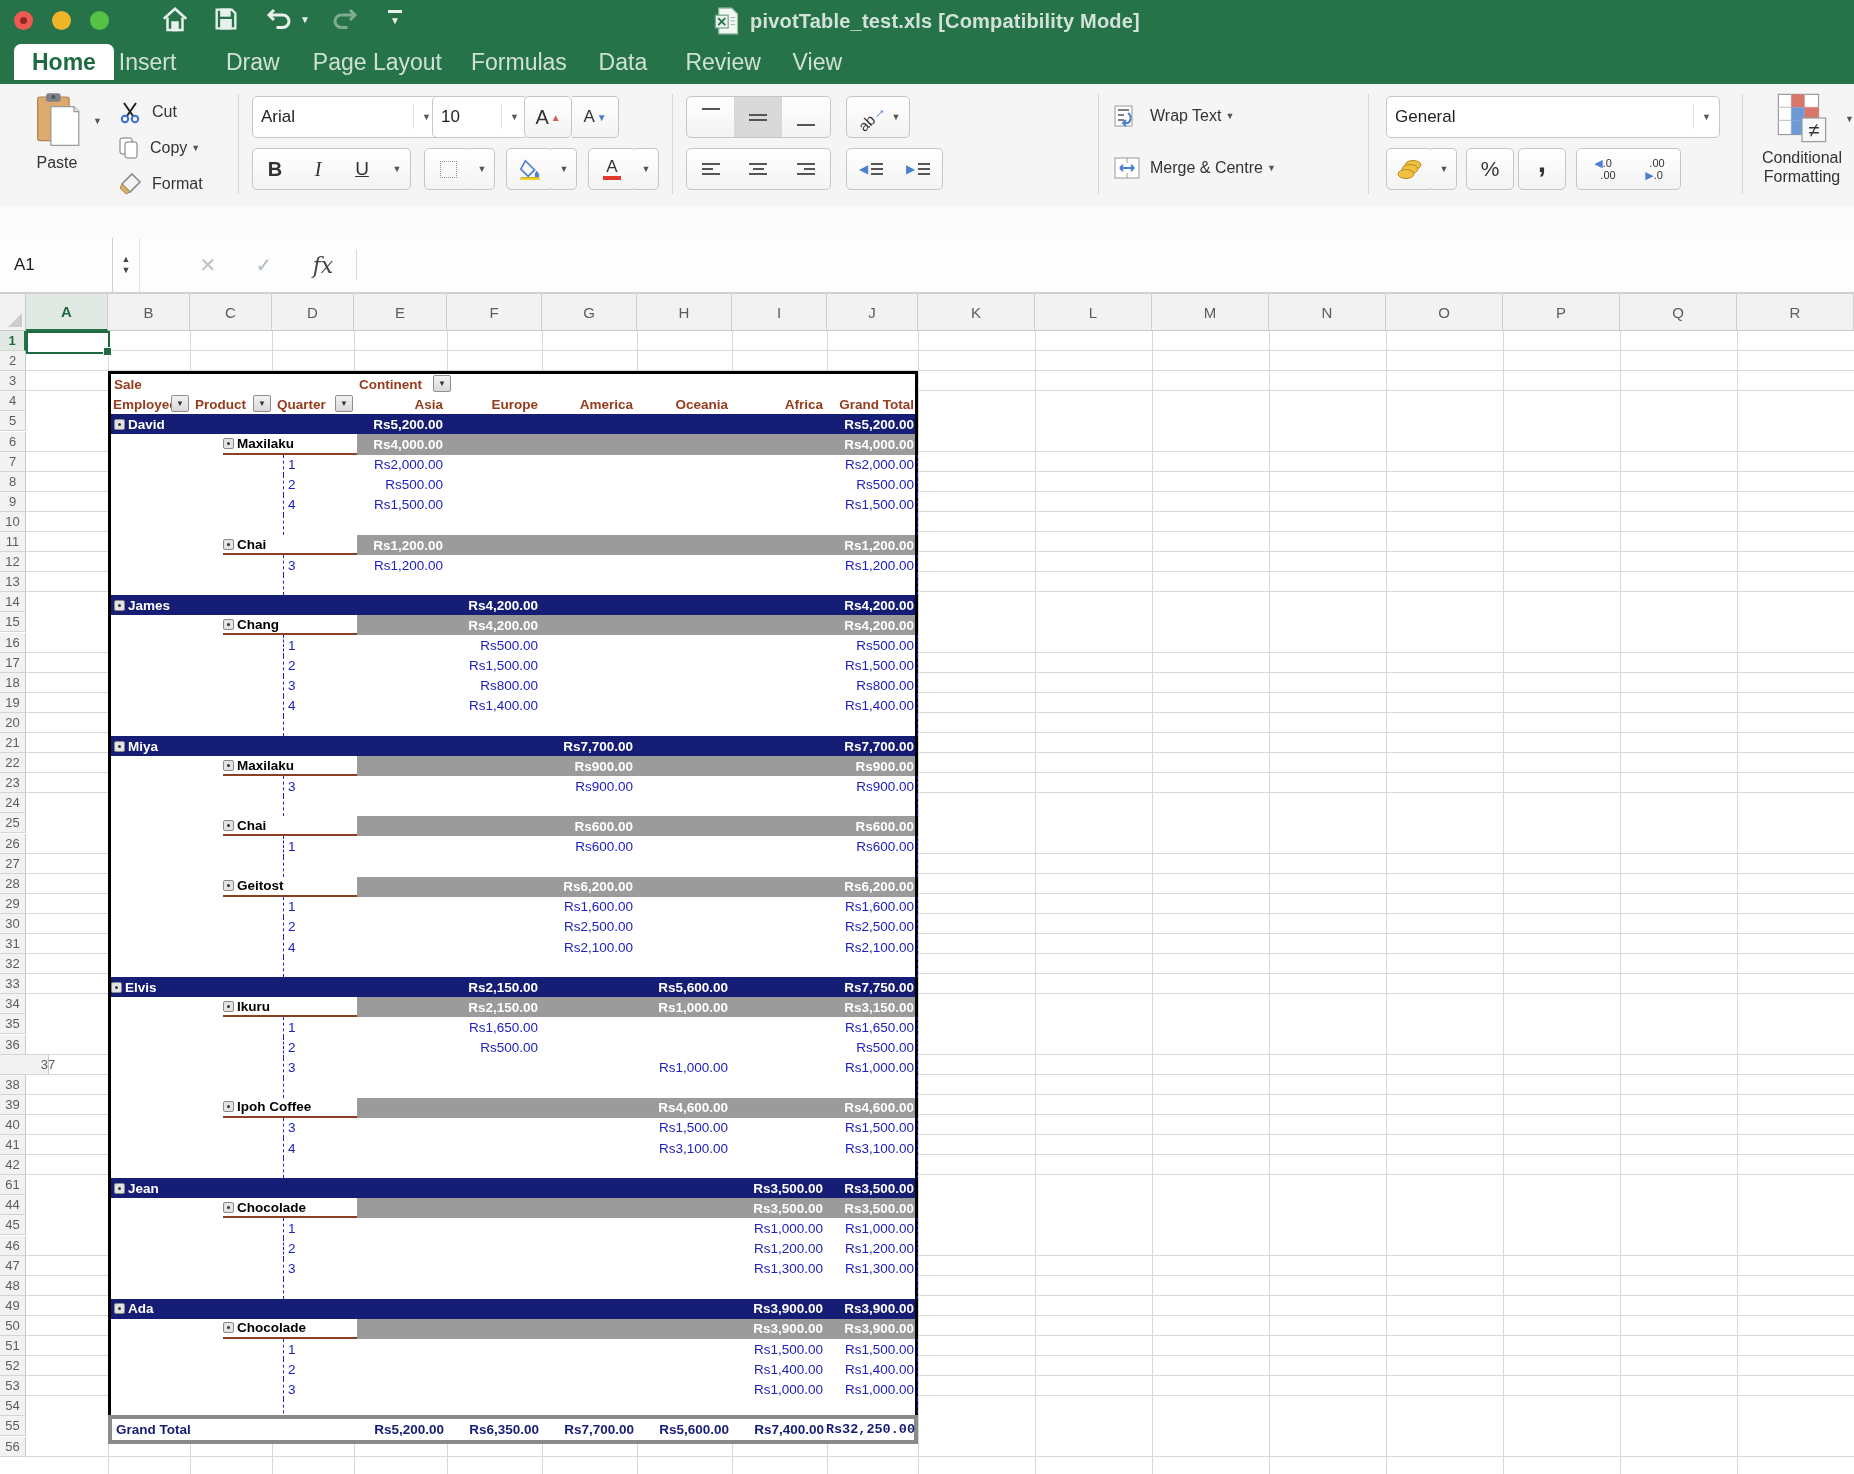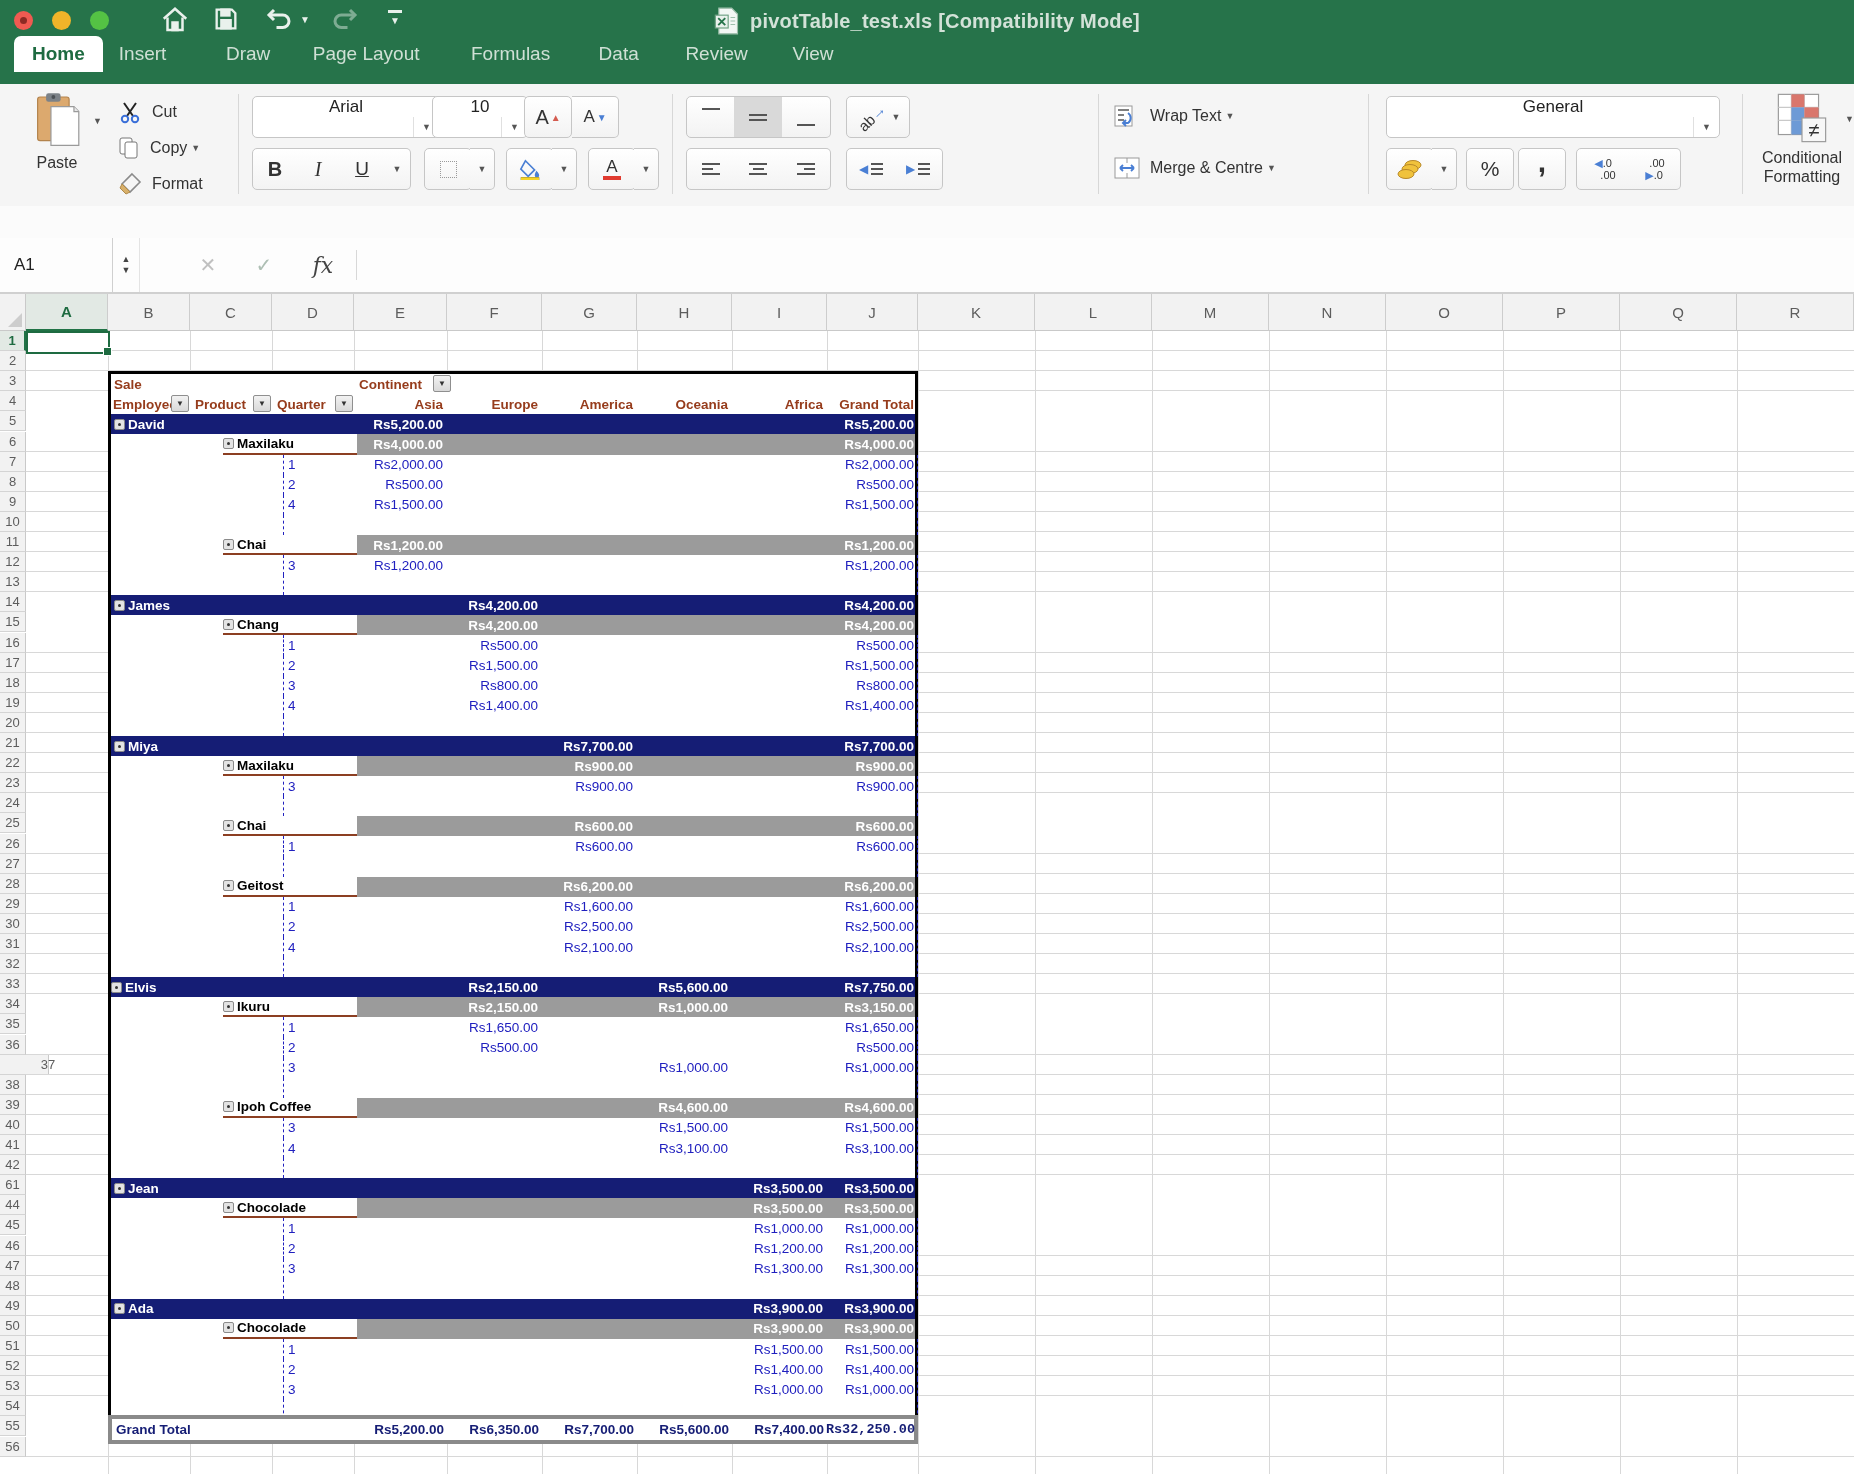--- a/index.html
+++ b/index.html
@@ -11,33 +11,33 @@
   #t-close{left:14px;background:#f05a51;}
   #t-close:after{content:"";position:absolute;left:6px;top:6px;width:7px;height:7px;border-radius:50%;background:#8d2a24;}
   #t-min{left:52px;background:#f0b429;}
   #t-max{left:90px;background:#54c244;}
   .tb-icon{position:absolute;top:5px;color:#e9f1ec;}
   #doc-title{position:absolute;left:0;right:0;top:0;height:42px;display:flex;align-items:center;justify-content:center;
              color:#d3e2d8;font-size:20px;font-weight:bold;letter-spacing:.2px;}
   #doc-title svg{margin-right:10px;}
   
   #tabrow{position:absolute;left:0;top:42px;width:100%;height:42px;background:#26734a;}
-  .rtab{position:absolute;bottom:12px;height:36px;display:flex;align-items:center;padding:0 18px;
-        color:#cfe0d5;font-size:19px;cursor:default;}
+  .rtab{position:absolute;bottom:4px;height:36px;display:flex;align-items:center;padding:0 18px;
+        color:#cfe0d5;font-size:23px;cursor:default;}
   .rtab.active{background:#fff;border-radius:7px 7px 0 0;color:#1e6b41;font-weight:bold;}
   
   #ribbon{position:absolute;left:0;top:84px;width:100%;height:122px;background:#f5f5f5;border-bottom:1px solid #d4d4d4;}
   .rsep{position:absolute;top:10px;width:1px;height:100px;background:#d7d7d7;}
   .rlabel{color:#333;font-size:16px;}
   .mbtn{background:linear-gradient(#ffffff,#f3f3f3);border:1px solid #c6c6c6;border-radius:5px;
         display:inline-flex;align-items:center;justify-content:center;color:#333;}
   .mbtn.pressed{background:#d9d9d9;}
   .dd{font-size:9px;color:#555;margin-left:4px;}
   .selbox{background:#fff;border:1px solid #c6c6c6;border-radius:5px;display:flex;align-items:center;
-          font-size:17px;color:#222;padding:0 8px;flex-direction:column;}
+          font-size:17px;color:#222;padding:0 8px;}
   .selbox .dd{margin-left:auto;padding-left:8px;border-left:1px solid #e0e0e0;height:60%;display:flex;align-items:center;}
   .lines{display:inline-block;}
   .lines i{display:block;background:#555;height:2px;margin:3px 0;}
   
   #fgap{position:absolute;left:0;top:206px;width:100%;height:32px;background:#fbfbfb;}
   #formulabar{position:absolute;left:0;top:238px;width:100%;height:54px;background:#fdfdfd;border-bottom:2px solid #d0d0d0;}
   #namebox{position:absolute;left:0;top:0;width:113px;height:100%;border-right:1px solid #d0d0d0;
            display:flex;align-items:center;padding-left:14px;box-sizing:border-box;font-size:17px;color:#222;}
   #namespin{position:absolute;left:113px;top:0;width:26px;height:100%;display:flex;flex-direction:column;
             align-items:center;justify-content:center;color:#444;font-size:9px;line-height:11px;border-right:1px solid #e4e4e4;}

